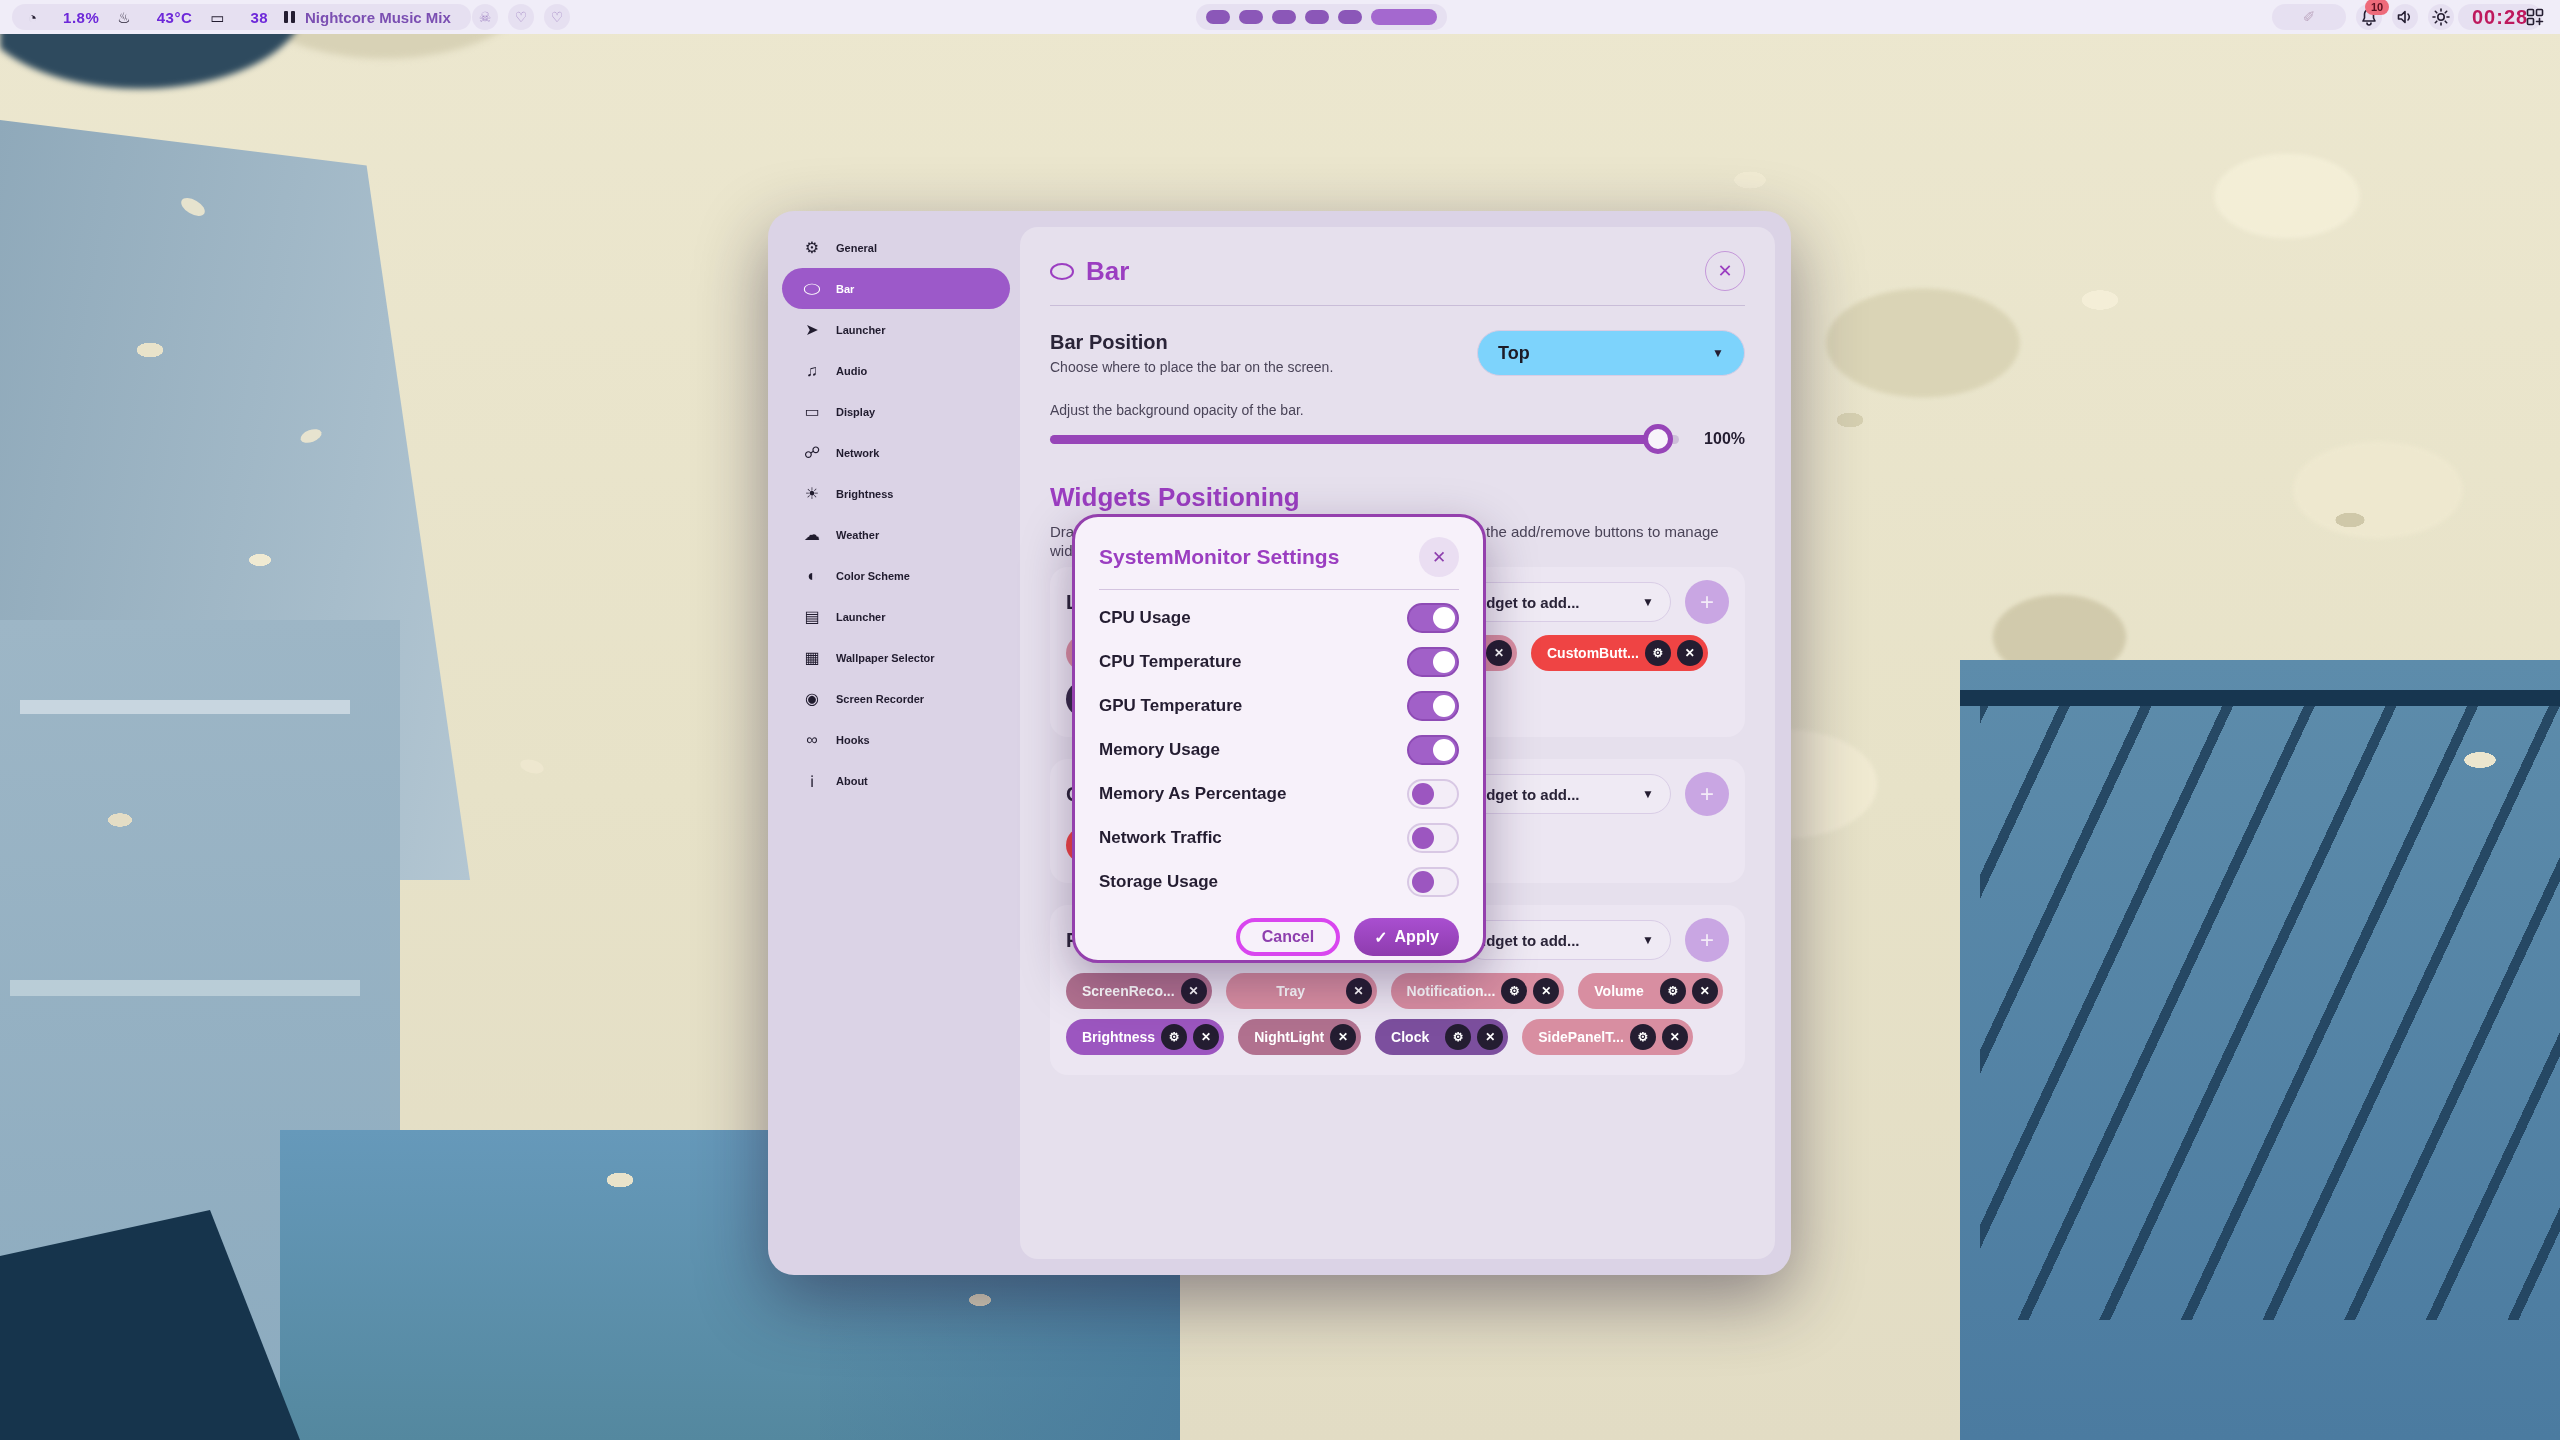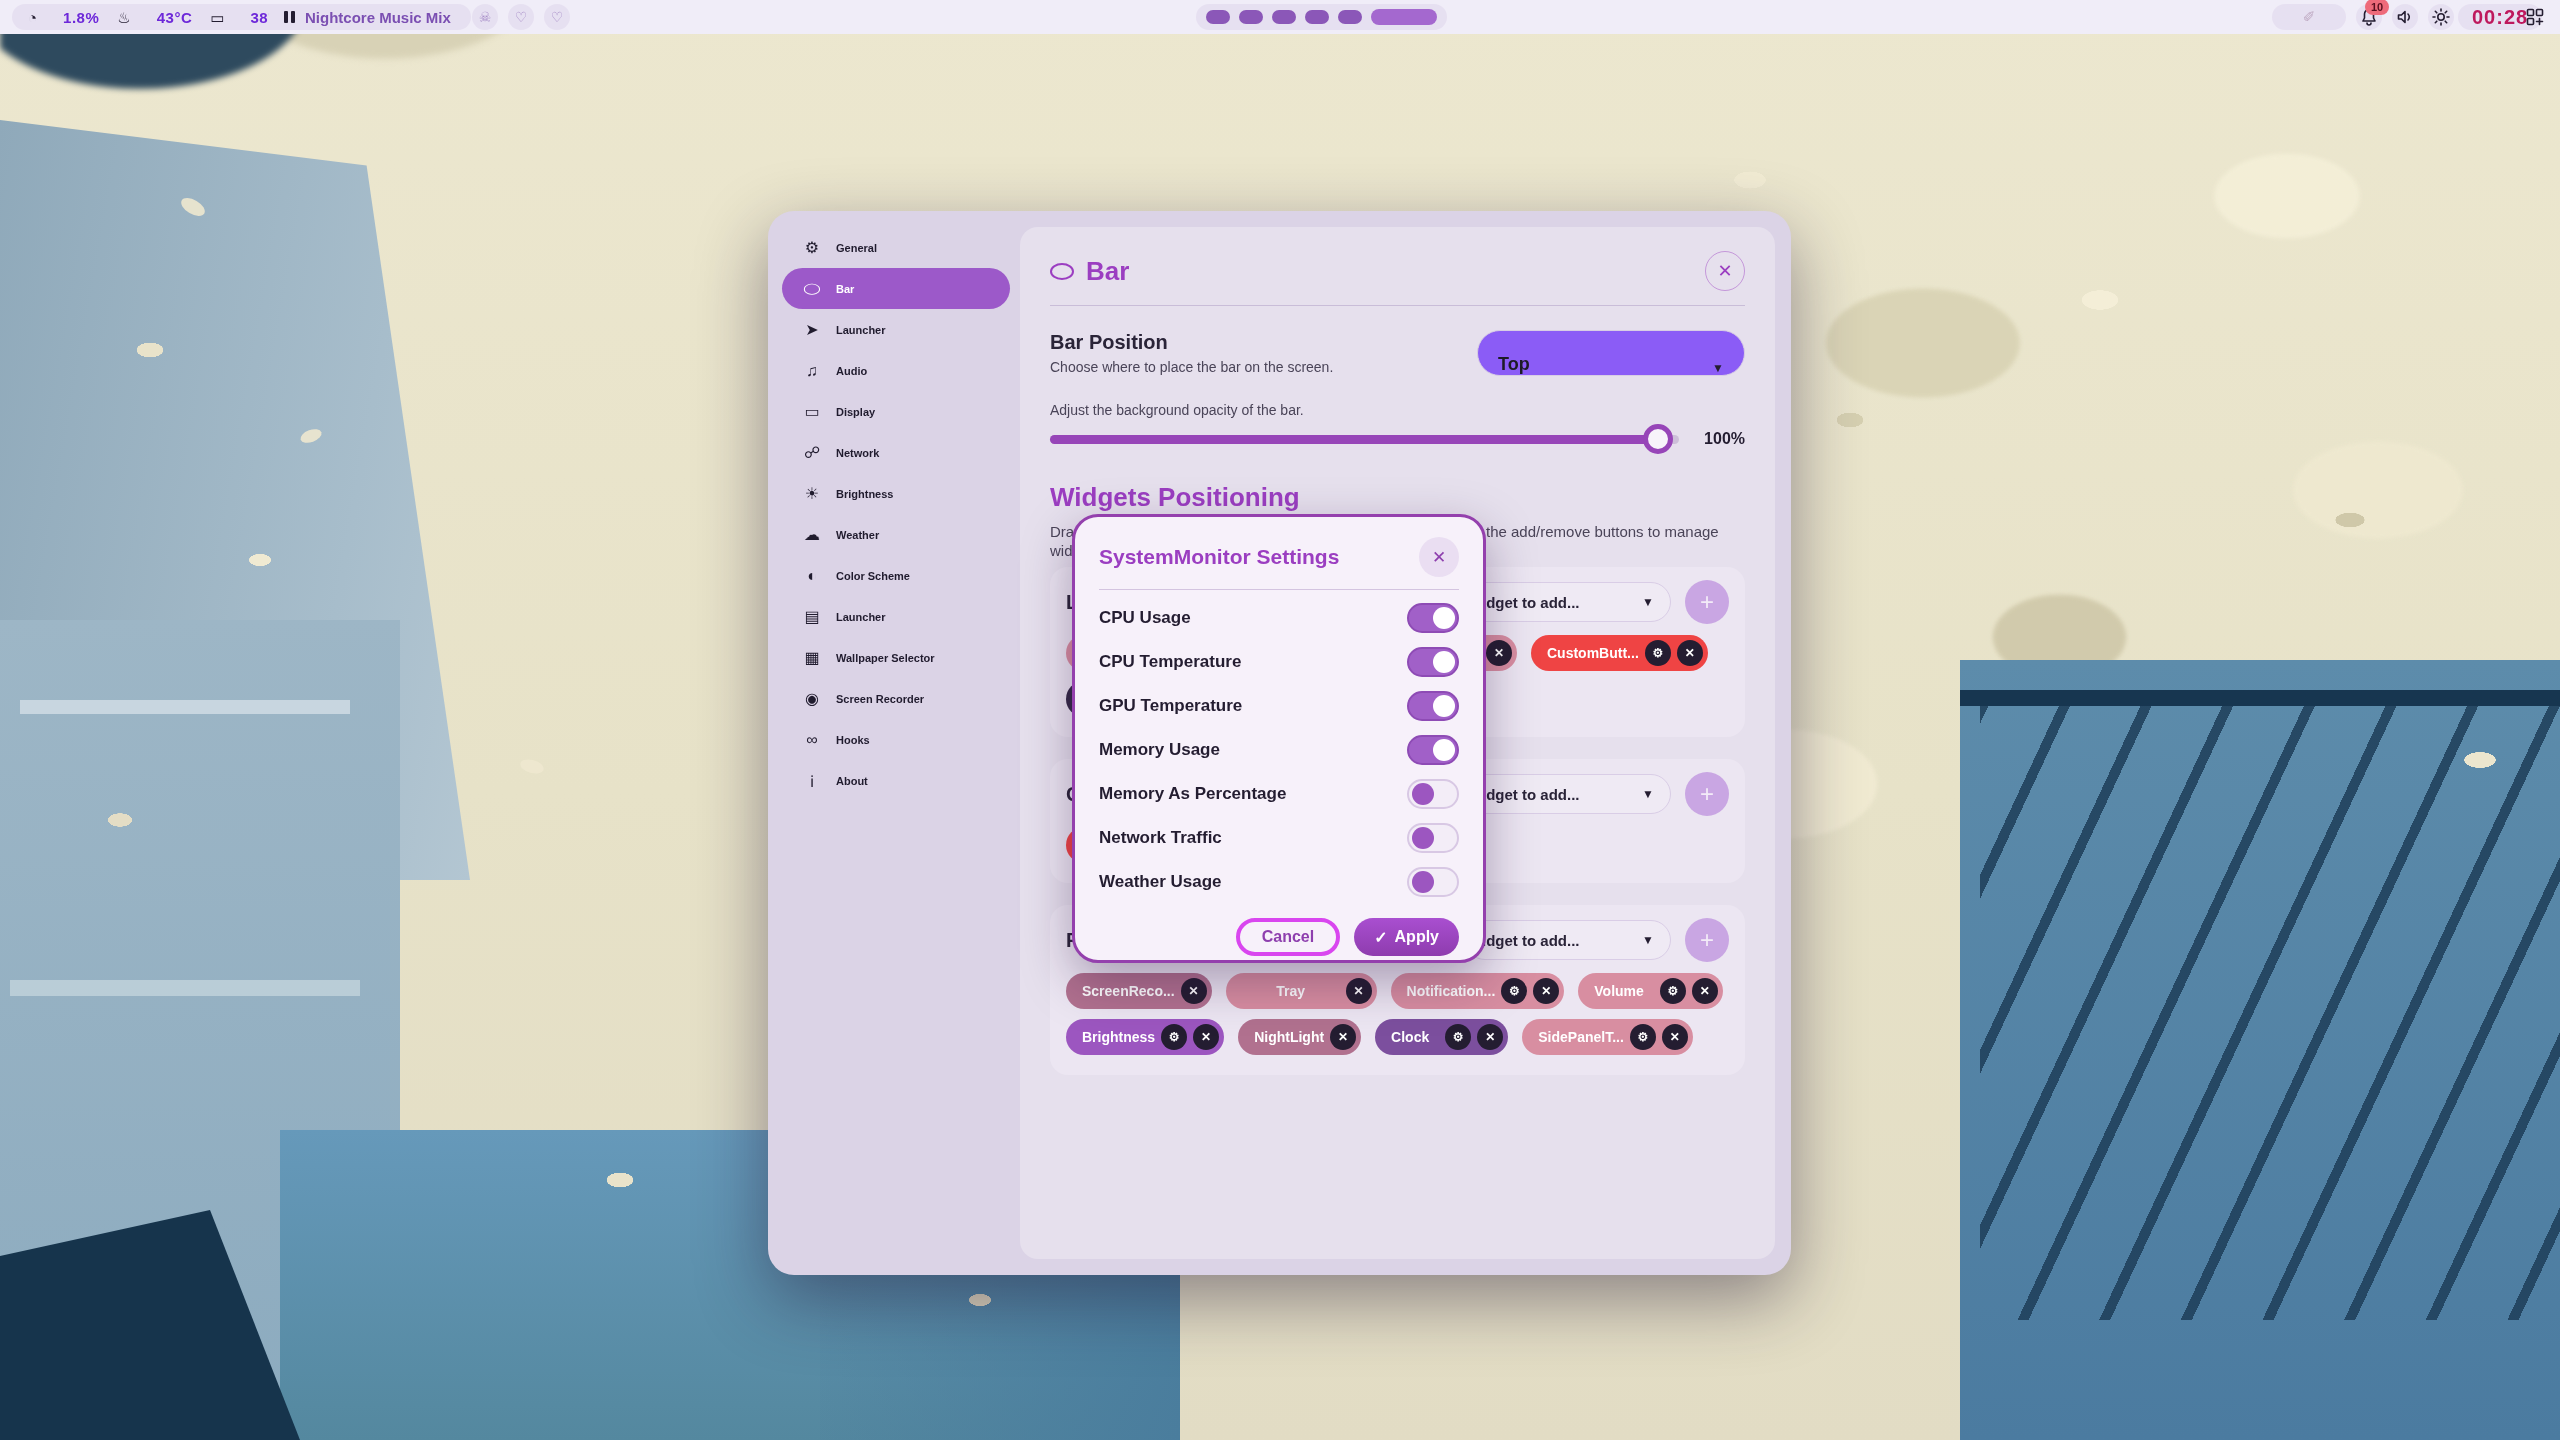--- a/index.html
+++ b/index.html
@@ -90,22 +90,22 @@
   .mhead{display:flex;align-items:center;gap:12px;}
   .oval{width:20px;height:13px;border:2.5px solid #9b3ec1;border-radius:50%;}
   .mtitle{font-size:26px;font-weight:bold;color:#9b3ec1;flex:1;}
   .winclose{width:38px;height:38px;border-radius:50%;border:1.5px solid rgba(155,62,193,.45);
     color:#9b3ec1;font-size:18px;display:flex;align-items:center;justify-content:center;cursor:pointer;}
   .hdiv{height:1px;background:#c9bdd8;margin:14px 0 24px;}
   .setrow{display:flex;align-items:center;margin-bottom:26px;}
   .setrow .txt{flex:1;}
   .slabel{font-size:20px;font-weight:bold;color:#2a2438;}
   .sdesc{font-size:14px;color:#4a4458;margin-top:5px;}
-  .dropdown{width:268px;height:46px;border-radius:23px;background:#8b5cf6;border:1px solid #d8cde4;
-    display:flex;align-items:flex-end;padding:0 20px;box-sizing:border-box;cursor:pointer;}
+  .dropdown{width:268px;height:46px;border-radius:23px;background:#7dd3fc;border:1px solid #d8cde4;
+    display:flex;align-items:center;padding:0 20px;box-sizing:border-box;cursor:pointer;}
   .dropdown .dv{flex:1;font-size:18px;font-weight:bold;color:#1d1b26;white-space:nowrap;overflow:hidden;}
   .caret{font-size:12px;color:#241d31;}
   .sliderrow{display:flex;align-items:center;gap:14px;margin-top:12px;}
   .track{flex:1;height:9px;border-radius:5px;background:#cdbfd9;position:relative;}
   .fill{position:absolute;left:0;top:0;height:9px;width:97%;border-radius:5px;background:#9745b8;}
   .knob{position:absolute;right:6px;top:-11px;width:30px;height:30px;border-radius:50%;
     background:#f7f3fa;border:5px solid #9745b8;box-sizing:border-box;cursor:grab;}
   .slval{font-size:16px;font-weight:bold;color:#241d31;width:52px;text-align:right;}
   .wheading{font-size:26px;font-weight:bold;color:#9b3ec1;margin:34px 0 10px;}
   .wdesc{position:relative;height:44px;font-size:15px;color:#4a4458;}
@@ -529,21 +529,21 @@
         <span class="tknob"></span>
       </span>
     </div>
   <div class="togrow">
       <span class="toglabel">Network Traffic</span>
     <span class="toggle off">
         <span class="tknob"></span>
       </span>
     </div>
   <div class="togrow">
-      <span class="toglabel">Weather Usage</span>
+      <span class="toglabel">Storage Usage</span>
     <span class="toggle off">
         <span class="tknob"></span>
       </span>
     </div>
 
   <div class="modfoot">
     <button class="btn-cancel">Cancel</button>
     <button class="btn-apply">
         <span>✓</span>
         <span>Apply</span>

